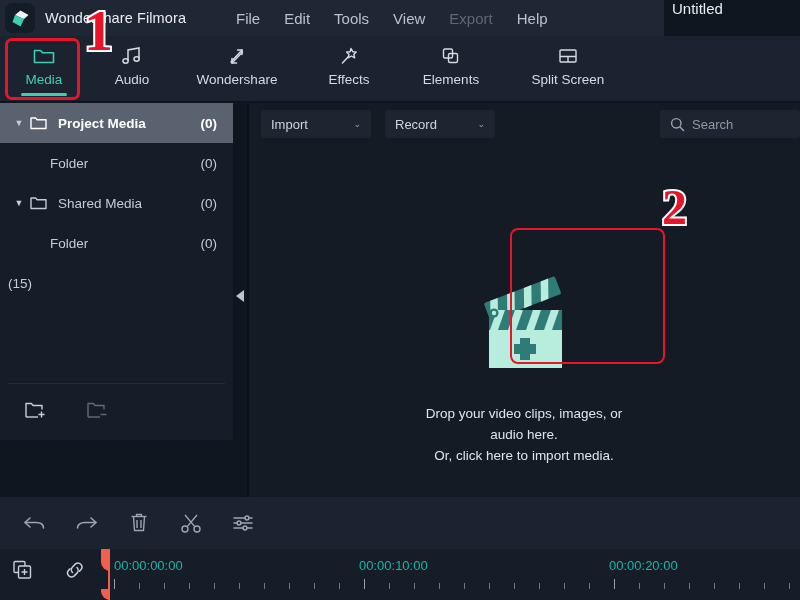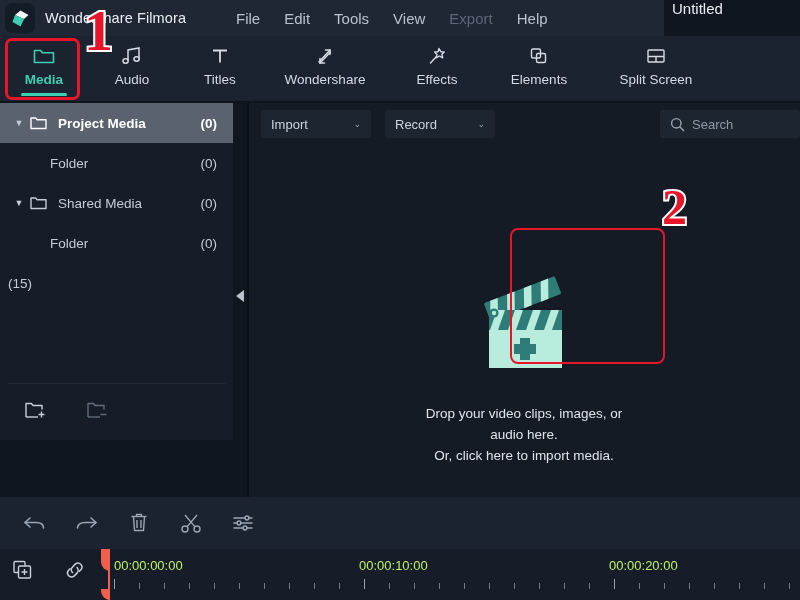--- a/index.html
+++ b/index.html
@@ -48,21 +48,21 @@
     cursor: pointer; position: relative;
   }
   .nav-item .nav-ico {
     height: 26px; display: flex; align-items: center; justify-content: center;
     color: #d5dbe4;
   }
   .nav-item .nav-lbl {
     margin-top: 3px; font-size: 13.5px; color: #d5dbe4; white-space: nowrap;
   }
   .nav-item.active .nav-ico, .nav-item.active .nav-lbl { color: #3ecfb2; }
-  .nav-item.active .nav-lbl { font-weight: bold; }
+  .nav-item.active .nav-lbl { font-weight: normal; }
   .nav-underline {
     position: absolute; bottom: 6px; left: 50%; transform: translateX(-50%);
     width: 46px; height: 3px; background: #3ecfb2; border-radius: 2px;
   }
   .nav-w1 { width: 88px; } .nav-w2 { width: 122px; }
   .nav-w3 { width: 102px; } .nav-w4 { width: 132px; }
 
   
   .sidebar {
     position: absolute; top: 103px; left: 0; width: 233px; height: 337px;
@@ -159,21 +159,21 @@
   .tl-left {
     position: absolute; left: 10px; top: 8px; display: flex; gap: 26px;
   }
   .ruler {
     position: absolute; left: 108px; top: 0; right: 0; height: 51px;
   }
   .tick { position: absolute; width: 1px; background: #6d7888; }
   .tick.minor { top: 34px; height: 6px; }
   .tick.major { top: 30px; height: 10px; background: #97a2b1; }
   .tl-label {
-    position: absolute; top: 9px; color: #bef264; font-size: 13px;
+    position: absolute; top: 9px; color: #14b8a6; font-size: 13px;
     font-family: "Liberation Sans", sans-serif; white-space: nowrap;
   }
   .playhead-line {
     position: absolute; left: 0px; top: 0; width: 2px; height: 51px;
     background: #f0604d;
   }
   .playhead-top {
     position: absolute; left: -7px; top: 0; width: 9px; height: 22px;
     background: #f0604d; border-radius: 0 0 0 9px;
   }
@@ -238,28 +238,20 @@
       <span class="nav-ico">
         <svg width="22" height="20" viewBox="0 0 22 20" fill="none" stroke="#d5dbe4" stroke-width="1.5">
           <path d="M7 14.5V4l11-2v10.5"></path>
           <ellipse cx="4.6" cy="15" rx="2.6" ry="2.2"></ellipse>
           <ellipse cx="15.6" cy="13" rx="2.6" ry="2.2"></ellipse>
         </svg>
       </span>
       <span class="nav-lbl">Audio</span>
     </div>
 
-    <div class="nav-item nav-w1">
-      <span class="nav-ico">
-        <svg width="20" height="20" viewBox="0 0 20 20" fill="none" stroke="#d5dbe4" stroke-width="1.8">
-          <path d="M3 4.5h14M10 4.5v12"></path>
-        </svg>
-      </span>
-      <span class="nav-lbl">Titles</span>
-    </div>
 
     <div class="nav-item nav-w2">
       <span class="nav-ico">
         <svg width="22" height="20" viewBox="0 0 22 20" fill="none" stroke="#d5dbe4" stroke-width="1.5" stroke-linecap="round">
           <path d="M5 16 L16 4"></path>
             <path d="M11.5 4H16v4.5"></path>
           <path d="M6 12.5V17h4.5"></path>
             <path d="M6 17 L16.5 6"></path>
         </svg>
       </span>

